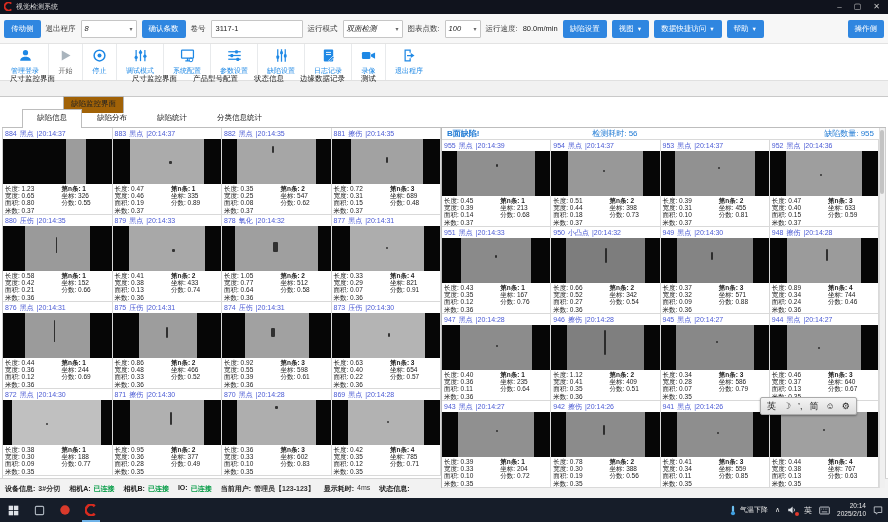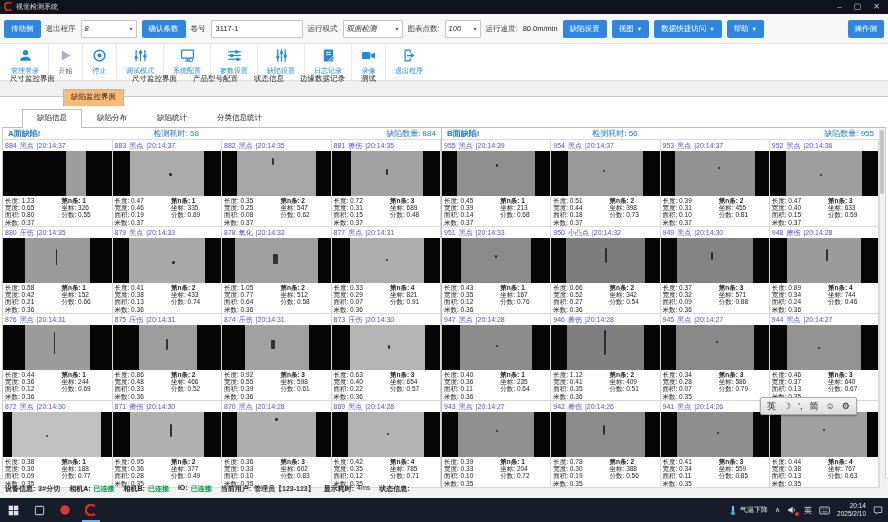--- a/index.html
+++ b/index.html
@@ -27,21 +27,21 @@
   
   .tb2 { height:37px; background:#fff; border-bottom:1px solid #e0e0e0; display:flex; align-items:stretch; padding:0 2px; }
   .act { display:flex; flex-direction:column; align-items:center; justify-content:center; gap:1px; padding:0 9px; border-right:1px solid #e8eaec; cursor:pointer; }
   .act:last-child { border-right:none; }
   .act .al { font-size:7px; color:var(--accent); white-space:nowrap; }
   .act .al.gray { color:#5a5a5a; }
 
   
   .mtabs { height:16px; background:#f1f1f1; display:flex; align-items:flex-end; padding-left:2px; border-bottom:1px solid #c9c9c9; }
   .mtab { font-size:7.5px; padding:2px 7px 12px; border:1px solid transparent; border-bottom:none; color:#222; cursor:pointer; }
-  .mtab.active { background:#fdba74; border-color:#b5b5b5; position:relative; top:10px; padding-bottom:4px; }
+  .mtab.active { background:#a16207; border-color:#b5b5b5; position:relative; top:17px; padding-bottom:4px; }
 
   
   .content { height:381px; background:#fff; padding:11px 2px; }
   .stabs { height:20px; display:flex; align-items:flex-end; padding-left:20px; border-bottom:1px solid #bdbdbd; background:#fff; }
   .stab { font-size:7.5px; padding:3px 14px 4px; color:#222; border:1px solid transparent; border-bottom:none; cursor:pointer; }
   .stab.active { background:#fff; border-color:#bdbdbd; position:relative; top:1px; padding-bottom:5px; }
 
   .panels { display:flex; height:361px; border:1px solid #cfcfcf; border-top:none; }
   .panel { width:439px; display:flex; flex-direction:column; }
   .panel + .panel { border-left:1px solid #b9b9b9; }
@@ -264,25 +264,20 @@
 
   <div class="content">
     <div class="stabs">
         <div class="stab active">缺陷信息</div>
         <div class="stab">缺陷分布</div>
         <div class="stab">缺陷统计</div>
         <div class="stab">分类信息统计</div>
       </div>
     <div class="panels">
       <section class="panel">
-        <div class="phead">
-          <span class="ptitle">A面缺陷!</span>
-          <span class="pmid"><span>检测耗时:</span> <b>58</b></span>
-          <span class="pright"><span>缺陷数量:</span> <b>884</b></span>
-        </div>
         <div class="grid">
             <div class="cell">
               <div class="ch">
                 <span>884</span>
                 <span>黑点</span>
                 <span>|20:14:37</span>
               </div>
               <div class="cim" style="background:linear-gradient(90deg,#060606 0 58%,#9c9c9c 58% 76%,#060606 76% 100%)"></div>
               <div class="cif">
                 <div class="c1">

